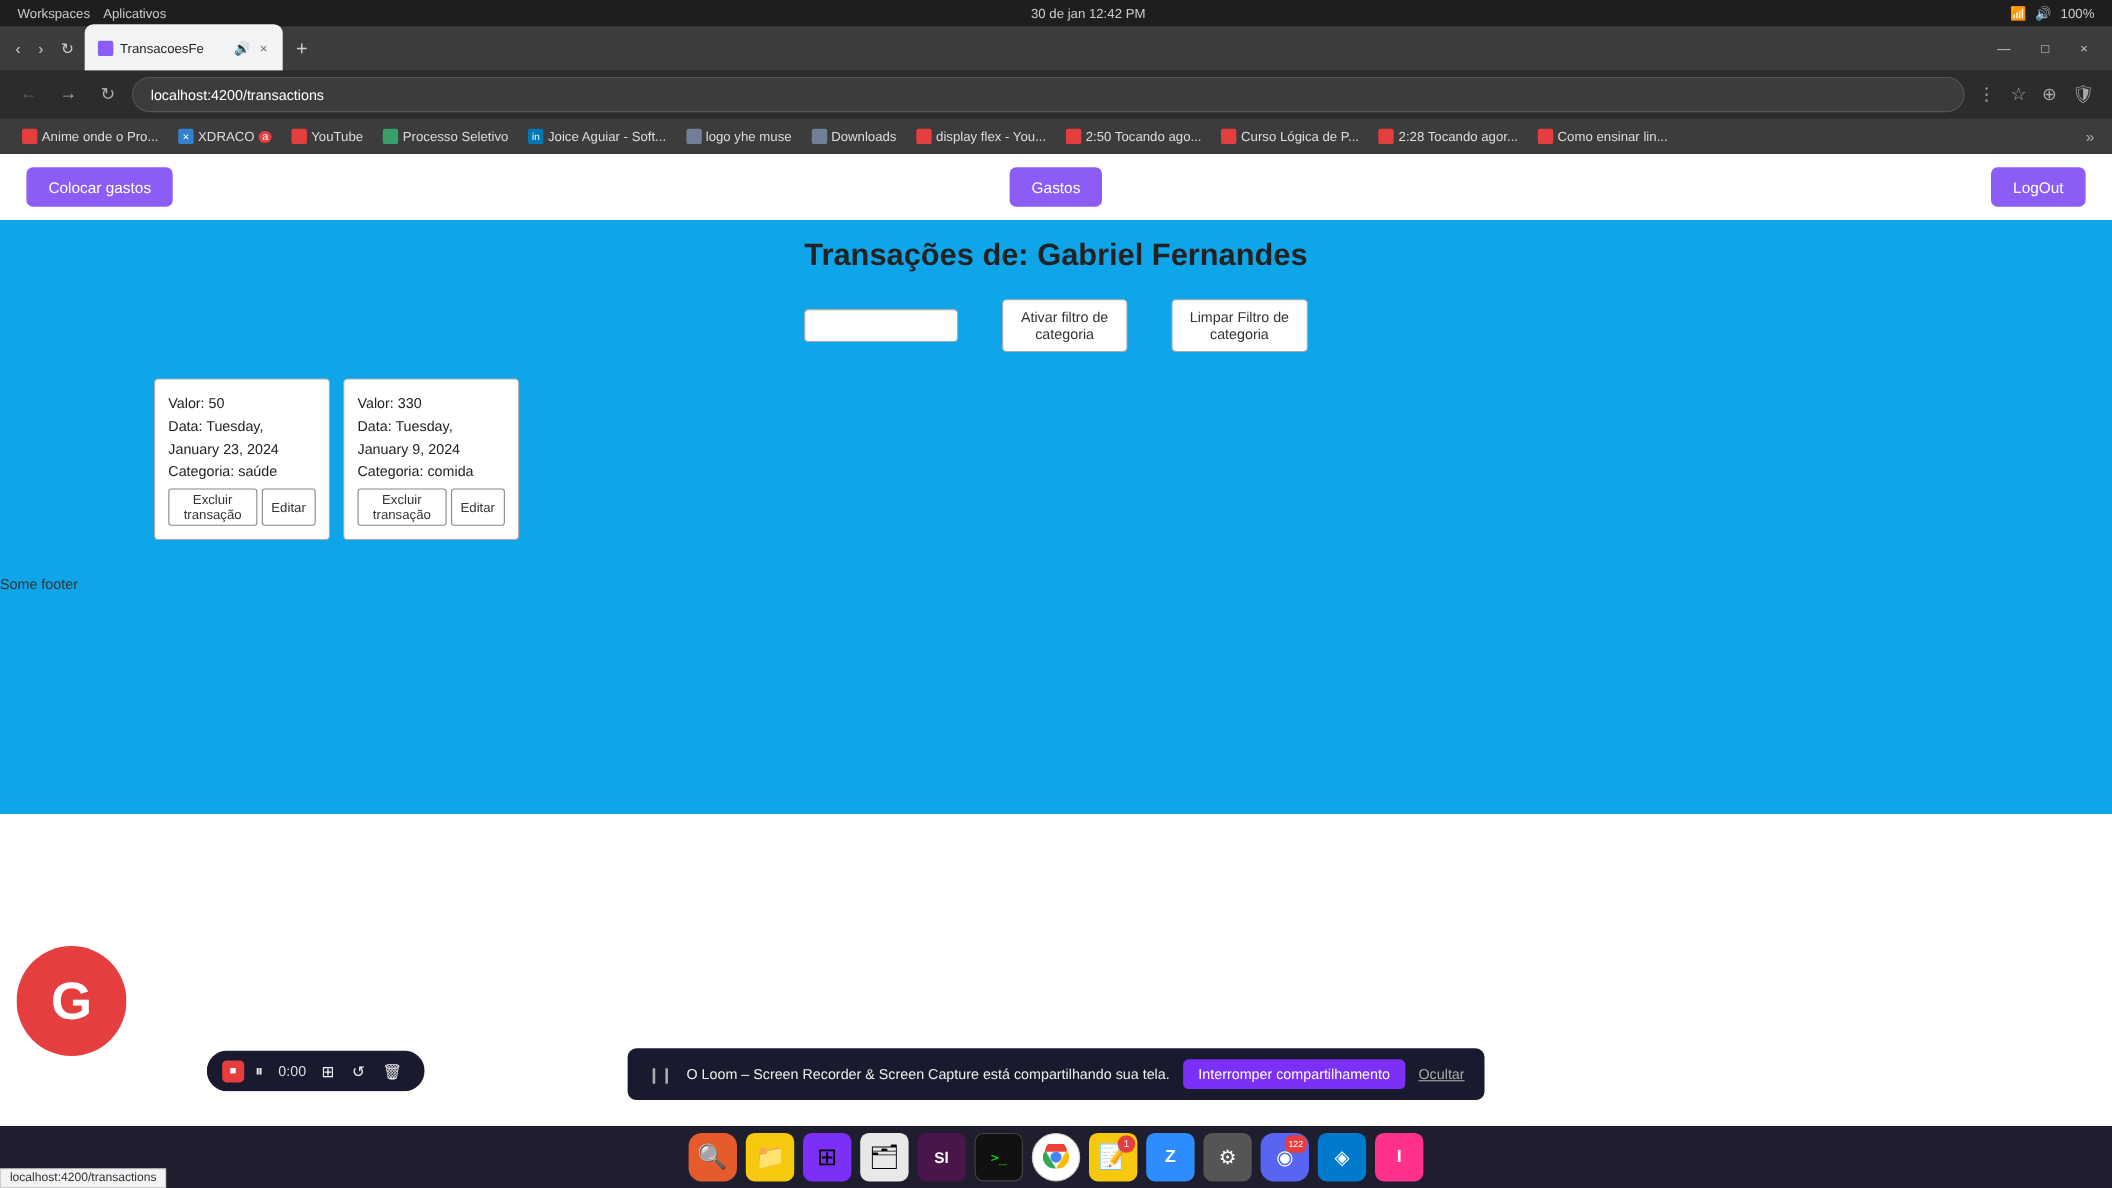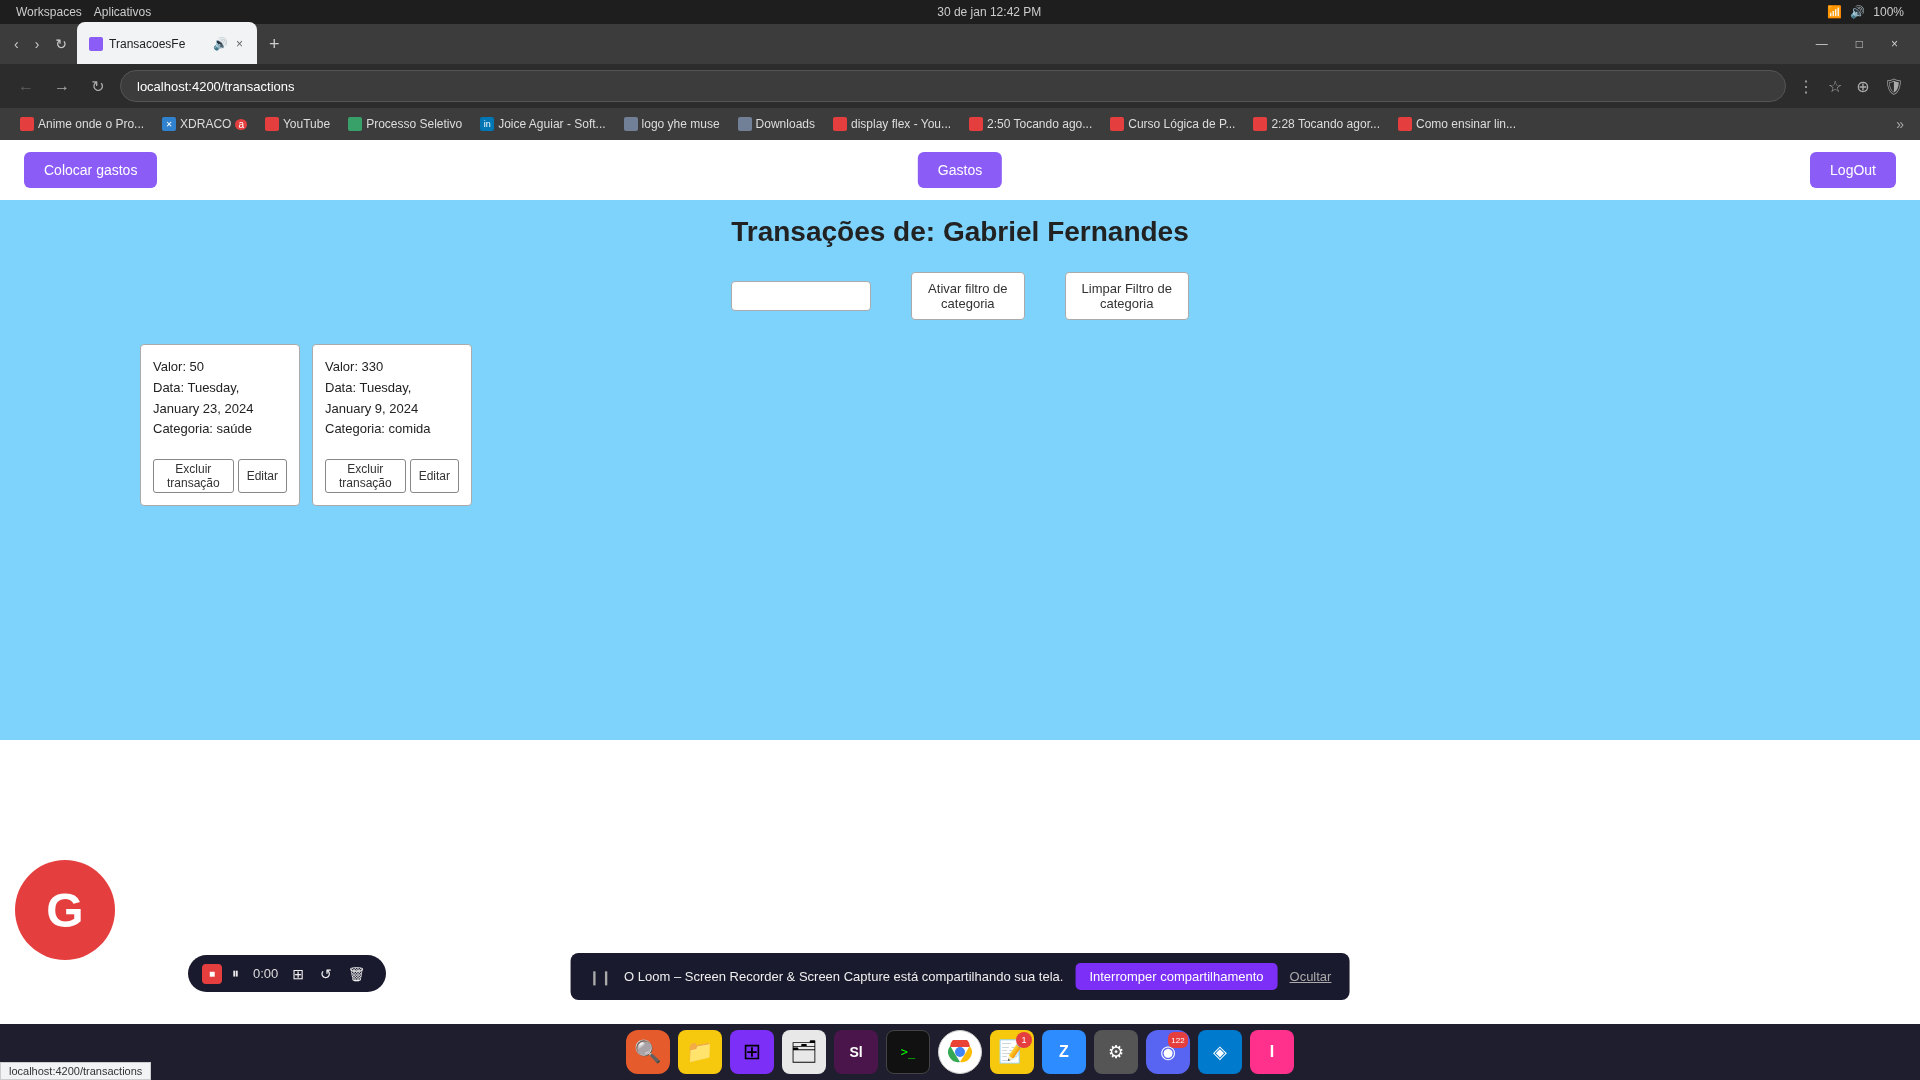--- a/index.html
+++ b/index.html
@@ -158,21 +158,21 @@
       justify-content: center;
     }
     .bm-red { background: #e53e3e; }
     .bm-green { background: #38a169; }
     .bm-linkedin { background: #0077b5; color: #fff; font-size: 9px; }
     .bm-gray { background: #718096; }
     .bookmarks-more { margin-left: auto; color: #aaa; cursor: pointer; font-size: 14px; padding: 4px; }
 
     
     .page-content {
-      background: #7dd3fc;
+      background: #0ea5e9;
       min-height: 600px;
       position: relative;
     }
 
     
     .app-nav {
       display: flex;
       align-items: center;
       padding: 12px 24px;
       background: #fff;
@@ -273,21 +273,21 @@
       width: 160px;
       min-height: 110px;
       background: #fff;
       font-size: 13px;
       color: #222;
       line-height: 1.6;
     }
     .card-actions {
       display: flex;
       gap: 4px;
-      margin-top: 19px;
+      margin-top: 4px;
     }
     .card-btn {
       background: #fff;
       border: 1px solid #888;
       border-radius: 3px;
       padding: 2px 8px;
       font-size: 12px;
       cursor: pointer;
       color: #333;
     }
@@ -569,20 +569,23 @@
         <div>Valor: 330</div>
         <div>Data: Tuesday, January 9, 2024</div>
         <div>Categoria: comida</div>
         <div class="card-actions">
           <button class="card-btn">Excluir transação</button>
           <button class="card-btn">Editar</button>
         </div>
       </div>
     </div>
 
+    <div class="page-footer">
+      <span>Some footer</span>
+    </div>
   </div>
 </div>
 
 <div class="google-avatar">
   <span>G</span>
 </div>
 
 <div class="loom-controls">
   <button class="loom-ctrl-btn stop">■</button>
   <button class="loom-ctrl-btn">⏸</button>

